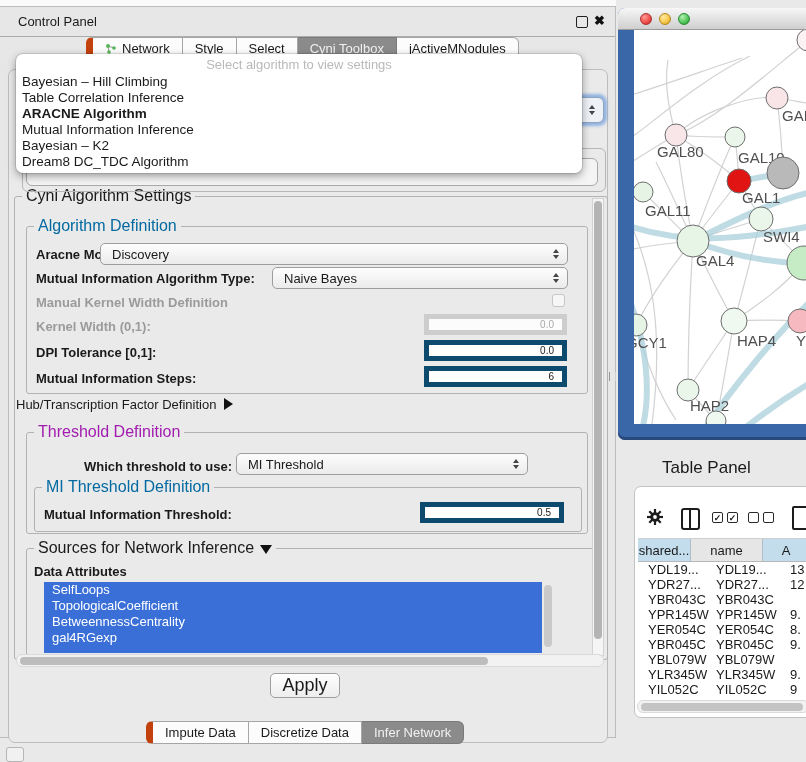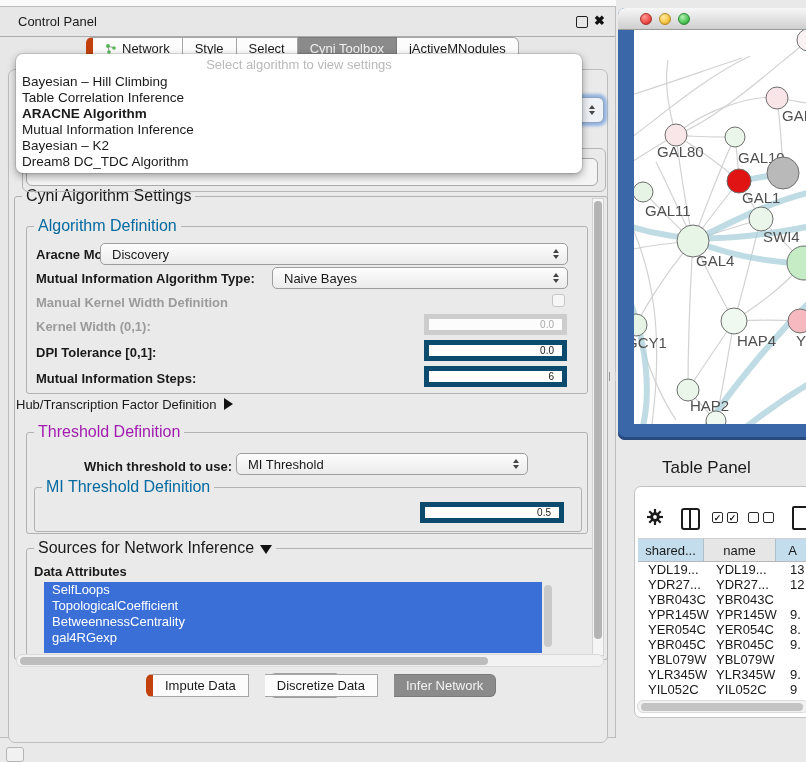--- a/index.html
+++ b/index.html
@@ -192,20 +192,21 @@
   <div class="combo" style="left:236px;top:453px;width:292px;height:22px;">
     <span>MI Threshold</span>
     <span class="spin">
         <i class="up"></i>
         <i class="dn"></i>
       </span>
   </div>
 
   <div class="group" style="left:34px;top:487px;width:546px;height:43px;"></div>
   <span class="legend blue" style="left:42px;top:480px;">MI Threshold Definition</span>
+  <span class="flabel" style="left:44px;top:507px;">Mutual Information Threshold:</span>
   <div class="field" style="left:420px;top:502px;width:144px;height:21px;">
     <span>0.5</span>
   </div>
 
   <div class="group" style="left:26px;top:548px;width:570px;height:106px;"></div>
   <span class="legend" style="left:34px;top:541px;">
     <span>Sources for Network Inference</span><span class="tri-down"></span>
   </span>
   <span class="flabel" style="left:34px;top:564px;">Data Attributes</span>
   <div class="attr-list">
@@ -222,21 +223,21 @@
   <div class="sbv-track" style="left:592px;top:198px;width:12px;height:458px;">
     <span class="sb-thumb" style="left:1px;top:2px;width:8px;height:438px;"></span>
   </div>
   <div class="sbh-track" style="left:16px;top:654px;width:588px;height:13px;">
     <span class="sb-thumb" style="left:3px;top:2px;width:468px;height:8px;background:#bdbdbd;"></span>
   </div>
 
   <div class="mac-btn" style="left:270px;top:673px;width:68px;height:23px;">
     <span>Apply</span>
   </div>
-  <div class="segbar" style="left:146px;top:674px;gap:16px;">
+  <div class="segbar" style="left:146px;top:721px;">
     <div class="seg">
         <span>Impute Data</span>
       </div>
     <div class="seg">
         <span>Discretize Data</span>
       </div>
     <div class="seg sel">
         <span>Infer Network</span>
       </div>
   </div>
@@ -351,21 +352,21 @@
     <span class="cb">✓</span>
       <span class="cb">✓</span>
   </span>
   <span class="abs" style="left:748px;top:512px;display:flex;">
     <span class="cb"></span>
       <span class="cb"></span>
   </span>
   <span class="icon-doc" style="left:792px;top:506px;"></span>
 
   <div class="thead">
-    <div class="th hl" style="width:66px;">
+    <div class="th hl" style="width:53px;">
         <span>shared...</span>
       </div>
     <div class="th" style="width:72px;">
         <span>name</span>
       </div>
     <div class="th hl" style="flex:1;">
         <span>A</span>
       </div>
   </div>
   <div class="tbody">

